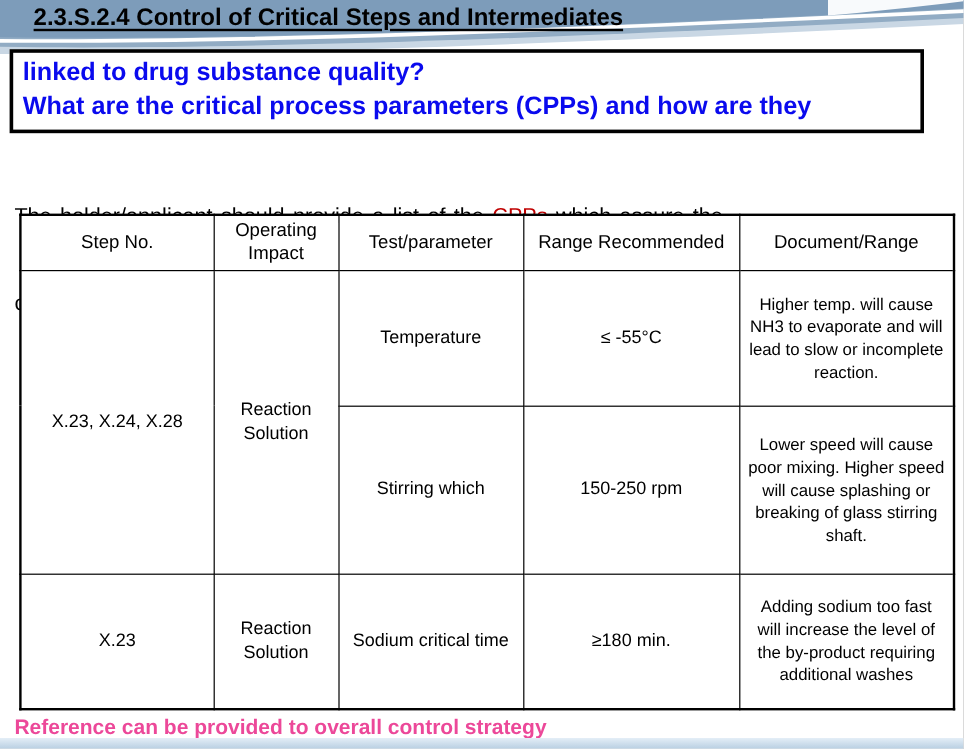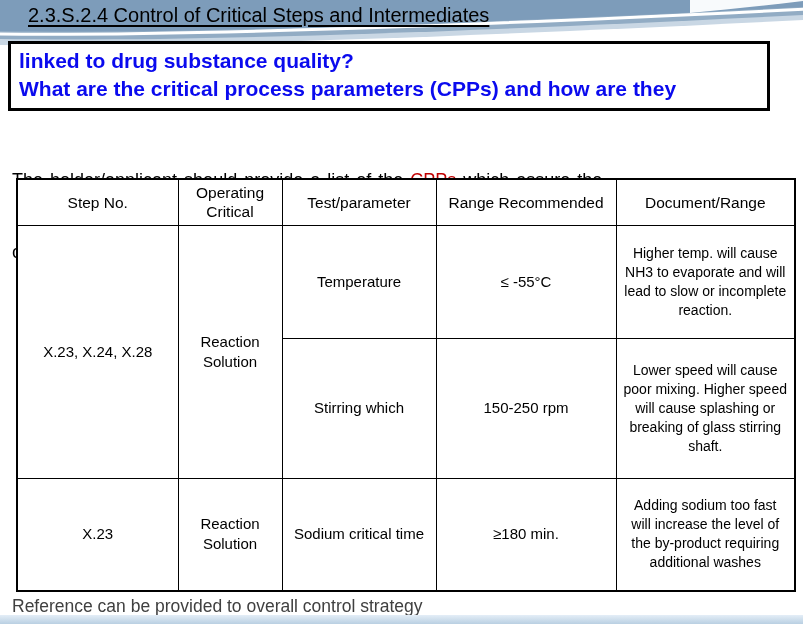--- a/index.html
+++ b/index.html
@@ -13,21 +13,21 @@
   }
   *{margin:0;padding:0;box-sizing:border-box;}
   body{background:#666;font-family:"Liberation Sans", sans-serif;}
   .slide{
     position:relative;width:803px;height:624px;background:#ffffff;
     overflow:hidden;margin:0 auto;color:#000;
   }
   .header-art{position:absolute;top:0;left:0;width:803px;height:46px;}
   .slide-title{
     position:absolute;left:28px;top:4px;
-    font-size:20px;font-weight:normal;color:#000;
+    font-size:20px;font-weight:bold;color:#000;
     text-decoration:underline;text-underline-offset:3px;
     letter-spacing:0px;white-space:nowrap;
   }
   .question-box{
     position:absolute;left:8px;top:41px;width:762px;
     border:3px solid #000;background:#fff;
     padding:3px 8px 5px 8px;
     color:var(--question-text);
     font-size:21px;font-weight:bold;line-height:28px;
   }
@@ -44,21 +44,21 @@
   }
   .cpp-table th,.cpp-table td{
     border:1px solid #000;text-align:center;vertical-align:middle;
     font-weight:normal;background:#fff;
   }
   .cpp-table th{font-size:15.5px;line-height:19px;padding:0 4px;}
   .cpp-table td{font-size:15px;line-height:20px;padding:0 8px;}
   .cpp-table td.impact{font-size:14px;line-height:19px;padding:0 7px;}
   .footer-note{
     position:absolute;left:12px;top:596px;
-    font-size:17.5px;color:#404040;white-space:nowrap;
+    font-size:17.5px;color:#ec4899;white-space:nowrap;font-weight:bold;
   }
   .footer-band{
     position:absolute;left:0;bottom:0;width:803px;height:9px;
     background:linear-gradient(to bottom,var(--footer-band-top),var(--footer-band-bottom));
   }
 </style>
 </head>
 <body>
 
 <div class="slide">
@@ -87,21 +87,21 @@
     <colgroup>
       <col style="width:161px">
         <col style="width:104px">
         <col style="width:154px">
         <col style="width:180px">
         <col style="width:179px">
     </colgroup>
     <tbody>
         <tr style="height:46px">
       <th>Step No.</th>
-      <th>Operating Critical</th>
+      <th>Operating Impact</th>
       <th>Test/parameter</th>
       <th>Range Recommended</th>
       <th>Document/Range</th>
     </tr>
     <tr style="height:113px">
       <td rowspan="2">X.23, X.24, X.28</td>
       <td rowspan="2">Reaction Solution</td>
       <td>Temperature</td>
       <td>≤ -55°C</td>
       <td class="impact">Higher temp. will cause NH3 to evaporate and will lead to slow or incomplete reaction.</td>

